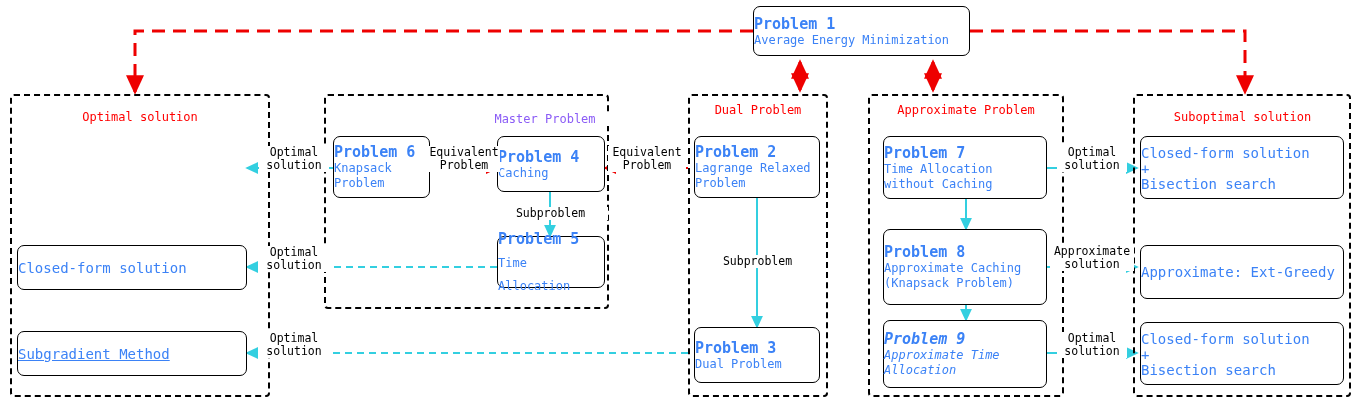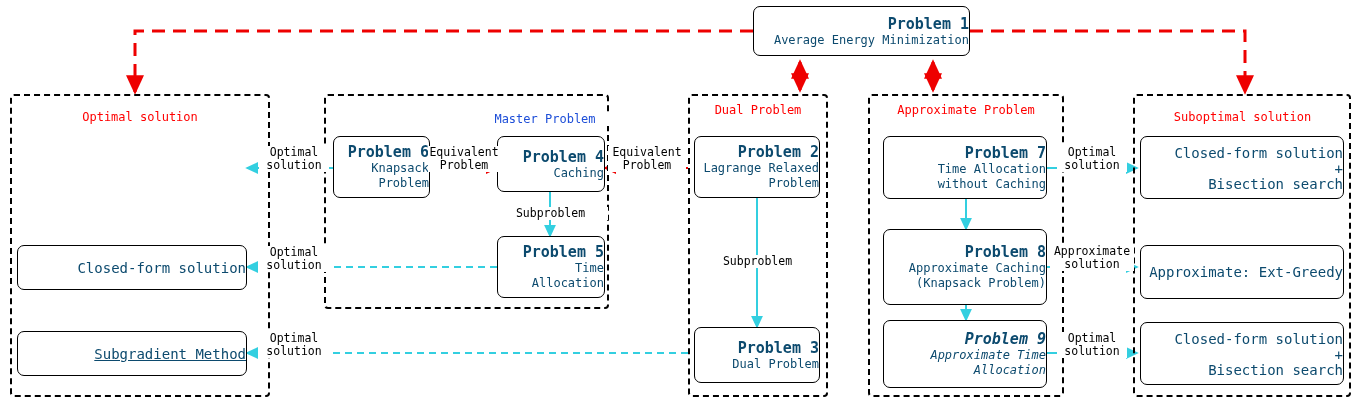--- a/index.html
+++ b/index.html
@@ -26,24 +26,24 @@
     pointer-events: none;
   }
   .node {
     position: absolute;
     box-sizing: border-box;
     border: 1.5px solid #000;
     border-radius: 7px;
     background: #fff;
     display: flex;
     flex-direction: column;
-    align-items: flex-end;
+    align-items: flex-start;
     justify-content: center;
     text-align: center;
-    color: #0c4a6e;
+    color: #3b82f6;
   }
   .node .t1 {
     font-size: 15px;
     line-height: 18px;
     font-weight: bold;
   }
   .node .t2 {
     font-size: 12px;
     line-height: 15px;
   }
@@ -130,21 +130,21 @@
 
   <div class="node" style="left:753px; top:6px; width:217px; height:50px;">
     <div class="t1">Problem 1</div>
     <div class="t2">Average Energy Minimization</div>
   </div>
 
   <div class="group" style="left:10px; top:94px; width:260px; height:303px;"></div>
   <div class="group-label" style="left:70px; top:110px; width:140px;">Optimal solution</div>
 
   <div class="group" style="left:324px; top:94px; width:285px; height:215px;"></div>
-  <div class="group-label" style="left:480px; top:112px; width:130px; color:#1d4ed8;">Master Problem</div>
+  <div class="group-label" style="left:480px; top:112px; width:130px; color:#8b5cf6;">Master Problem</div>
 
   <div class="group" style="left:688px; top:94px; width:140px; height:303px;"></div>
   <div class="group-label" style="left:698px; top:103px; width:120px;">Dual Problem</div>
 
   <div class="group" style="left:868px; top:94px; width:196px; height:303px;"></div>
   <div class="group-label" style="left:872px; top:103px; width:188px;">Approximate Problem</div>
 
   <div class="group" style="left:1133px; top:94px; width:218px; height:303px;"></div>
   <div class="group-label" style="left:1160px; top:110px; width:165px;">Suboptimal solution</div>
 
@@ -161,21 +161,21 @@
     <div class="t1">Problem 6</div>
     <div class="t2">Knapsack</div>
     <div class="t2">Problem</div>
   </div>
 
   <div class="node" style="left:497px; top:136px; width:108px; height:56px;">
     <div class="t1">Problem 4</div>
     <div class="t2">Caching</div>
   </div>
 
-  <div class="node" style="left:497px; top:236px; width:108px; height:62px;">
+  <div class="node" style="left:497px; top:236px; width:108px; height:52px;gap:8px;">
     <div class="t1">Problem 5</div>
     <div class="t2">Time</div>
     <div class="t2">Allocation</div>
   </div>
 
   <div class="node" style="left:694px; top:136px; width:126px; height:62px;">
     <div class="t1">Problem 2</div>
     <div class="t2">Lagrange Relaxed</div>
     <div class="t2">Problem</div>
   </div>

